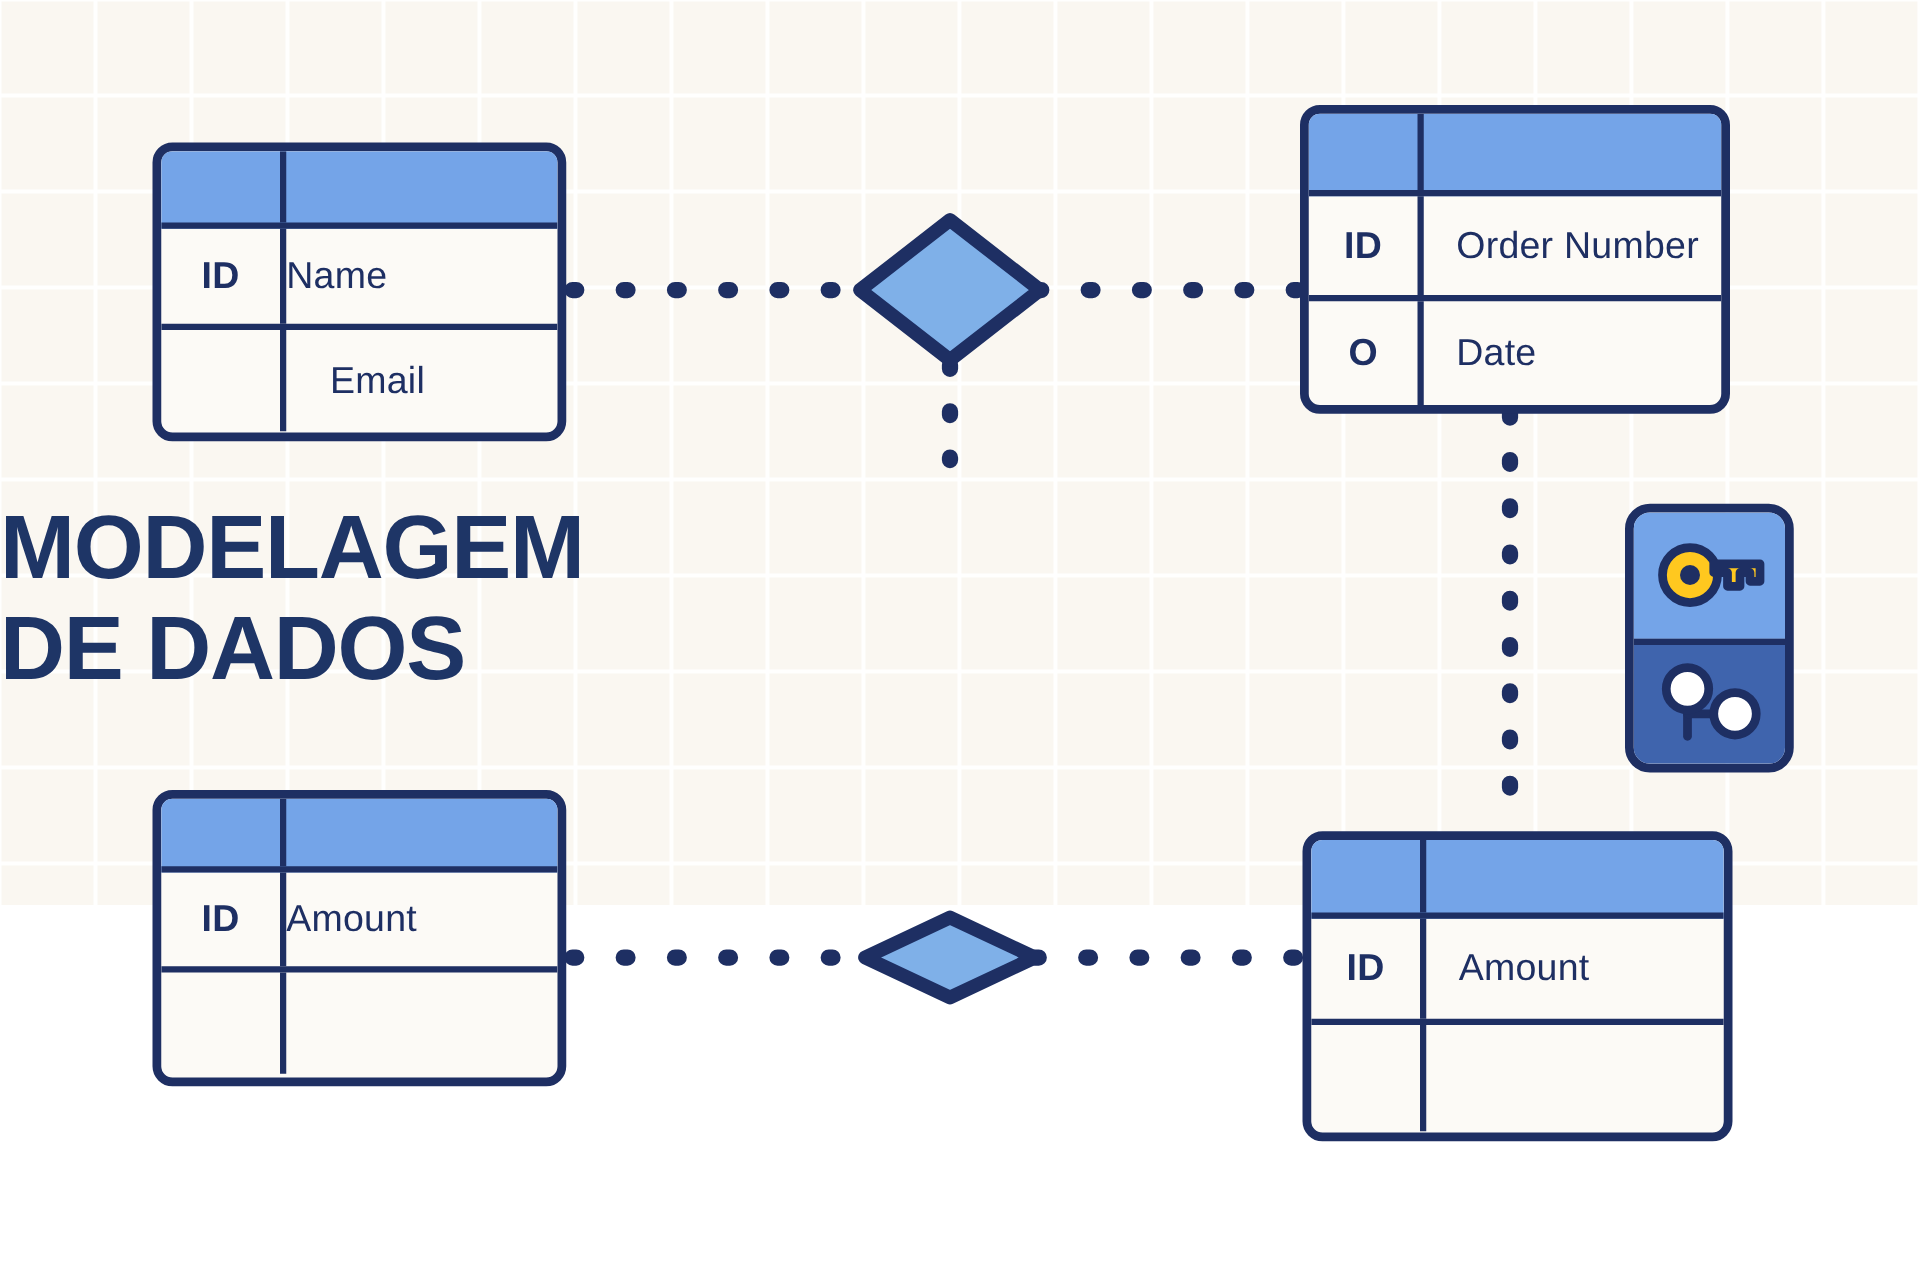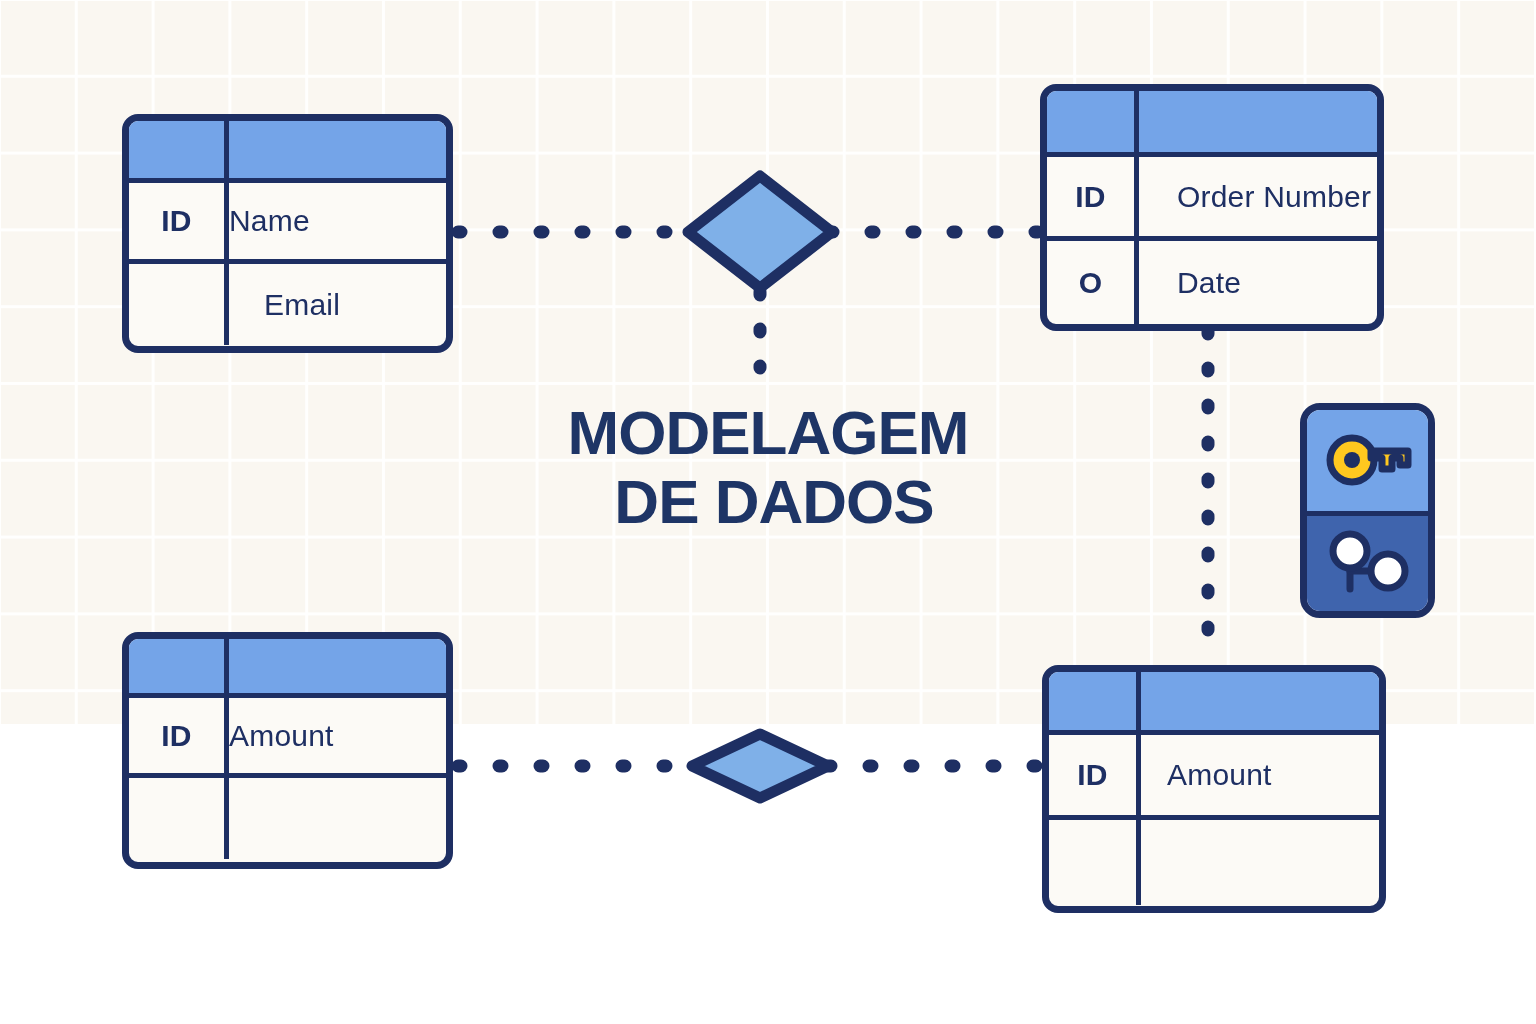--- a/index.html
+++ b/index.html
@@ -74,46 +74,45 @@
   #tbl-item     { left:1042px; top:665px; width:344px; height:248px; }
 
   #tbl-customer .ent-row.header { height:62px; }
   #tbl-customer .ent-row.r1     { height:81px; }
   #tbl-customer .ent-row.r2     { height:81px;gap:35px; }
 
   #tbl-order .ent-row.header { height:66px; }
   #tbl-order .ent-row.r1     { height:84px; }
   #tbl-order .ent-row.r2     { height:83px; }
   #tbl-order .ent-cell.key   { flex:0 0 92px; }
-  #tbl-order .ent-cell.val   { padding-left:38px; }
+  #tbl-order .ent-cell.val   { padding-left:26px; }
 
   #tbl-payment .ent-row.header { height:59px; }
   #tbl-payment .ent-row.r1     { height:80px; }
   #tbl-payment .ent-row.r2     { height:81px; }
 
   #tbl-item .ent-row.header { height:63px; }
   #tbl-item .ent-row.r1     { height:85px; }
   #tbl-item .ent-row.r2     { height:85px; }
   #tbl-item .ent-cell.key   { flex:0 0 92px; }
   #tbl-item .ent-cell.val   { padding-left:26px; }
 
   
   #title {
     position:absolute;
     left:0; right:0;
     top:398px;
-    text-align:center;
     color:#1e3566;
     font-weight:800;
-    font-size:62px;
+    font-size:72px;
     line-height:1.12;
     letter-spacing:-1px;
     user-select:none;
   }
-  #title .l2 { display:block;margin-left:12px; }
+  #title .l2 { display:block; }
 
   
   #key-badge {
     position:absolute;
     left:1300px; top:403px;
     width:135px; height:215px;
     border:7px solid #1e2f63;
     border-radius:20px;
     overflow:hidden;
     display:flex;

